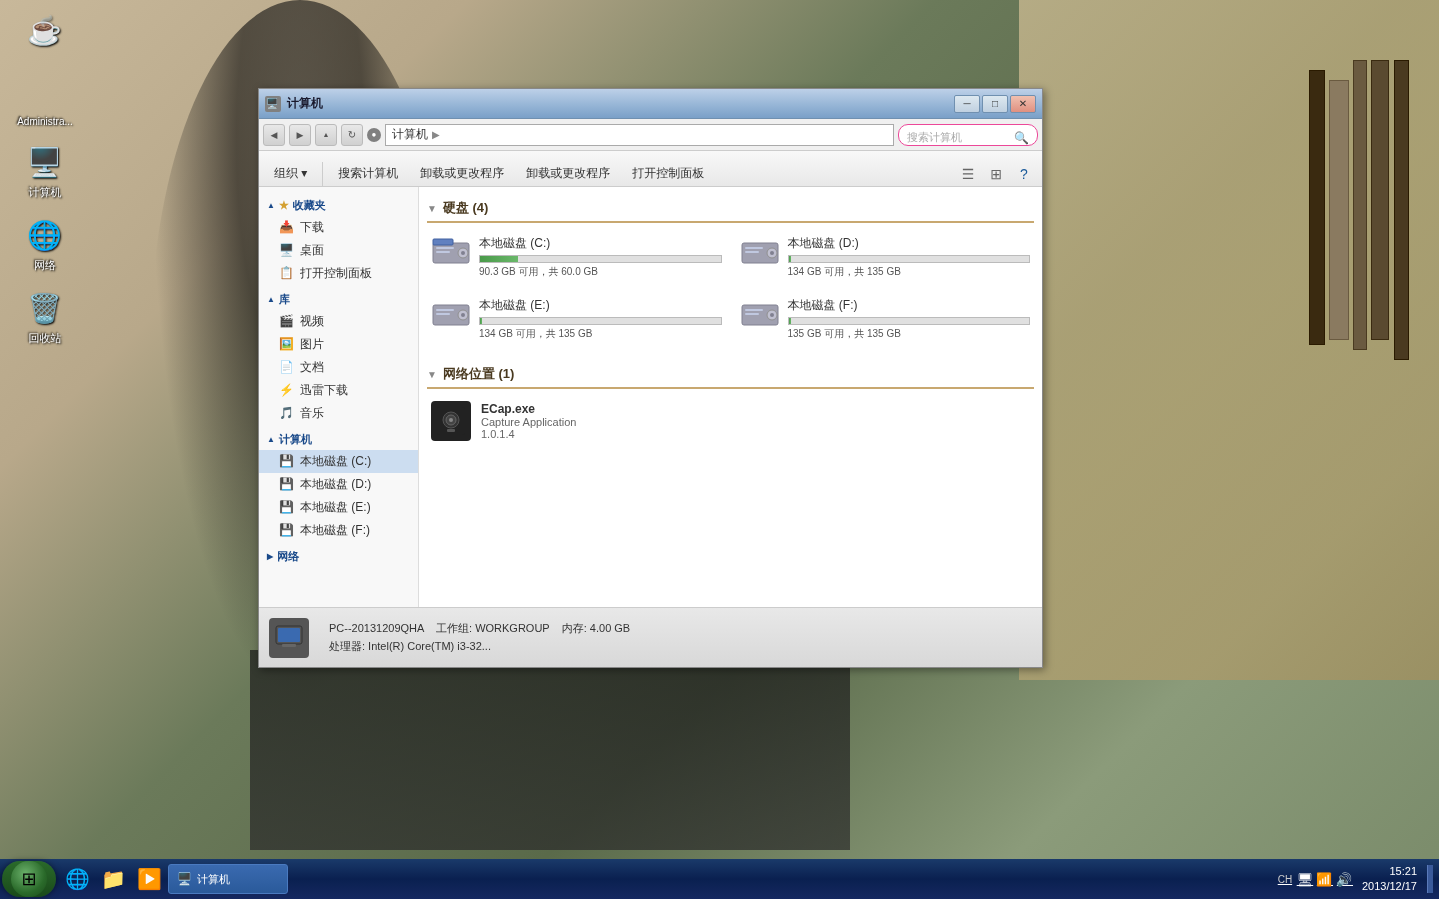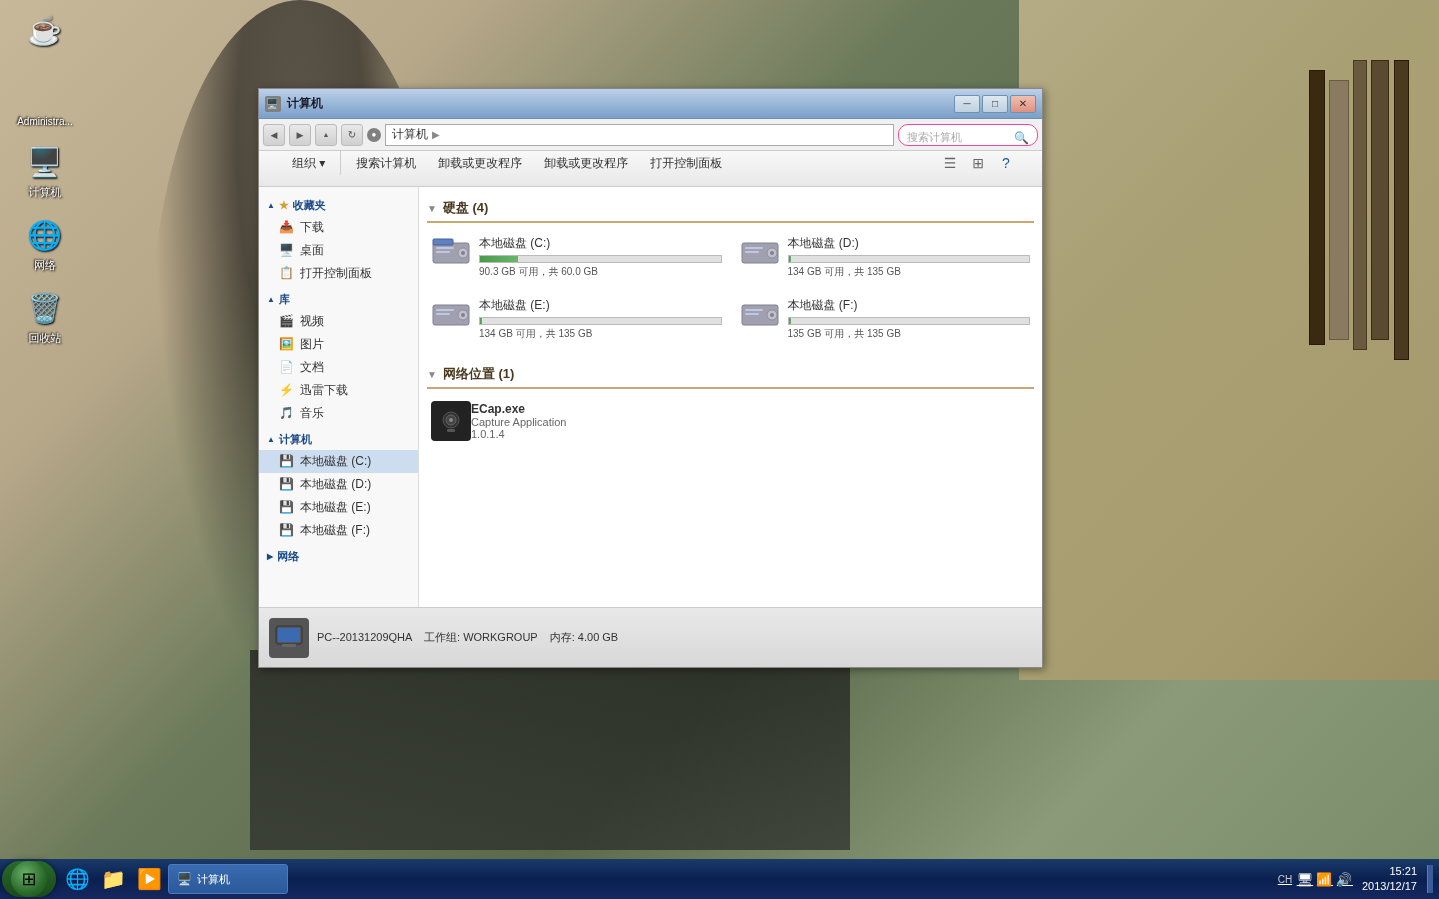--- a/index.html
+++ b/index.html
@@ -201,22 +201,22 @@
       font-size: 12px;
       color: #333;
       border-radius: 2px;
     }
 
     
     .toolbar {
       height: 36px;
       background: linear-gradient(to bottom, #f8f8f8, #e8e8e8);
       display: flex;
-      align-items: flex-start;
-      padding: 0 24px;
+      align-items: flex-end;
+      padding: 0 6px;
       border-bottom: 1px solid #ccc;
       gap: 4px;
     }
 
     .toolbar-btn {
       padding: 3px 8px;
       background: transparent;
       border: 1px solid transparent;
       cursor: pointer;
       font-size: 12px;
@@ -385,20 +385,21 @@
 
     .drive-stats {
       font-size: 10px;
       color: #555;
     }
 
     
     .network-item {
       display: flex;
       align-items: center;
+      gap: 10px;
       padding: 4px;
       cursor: pointer;
       border-radius: 3px;
     }
 
     .network-icon {
       width: 40px;
       height: 40px;
       flex-shrink: 0;
       background: #222;
@@ -421,21 +422,21 @@
     }
 
     
     .status-bar {
       height: 60px;
       background: linear-gradient(to bottom, #e8e8e8, #d8d8d8);
       border-top: 1px solid #ccc;
       display: flex;
       align-items: center;
       padding: 4px 10px;
-      gap: 8px;
+      gap: 20px;
     }
 
     .status-pc-icon {
       width: 40px;
       height: 40px;
       background: #555;
       border-radius: 4px;
       display: flex;
       align-items: center;
       justify-content: center;
@@ -819,20 +820,21 @@
         </svg>
       </div>
       <div class="status-info">
         <div>
           <span>PC--20131209QHA</span>
           &nbsp;&nbsp;
           <span>工作组: WORKGROUP</span>
           &nbsp;&nbsp;
           <span>内存: 4.00 GB</span>
         </div>
+        <div>处理器: Intel(R) Core(TM) i3-32...</div>
       </div>
     </div>
   </div>
 
   <div class="taskbar">
     <button class="start-btn">
       <div class="start-orb">⊞</div>
     </button>
 
     <div style="width:36px;height:32px;display:flex;align-items:center;justify-content:center;cursor:pointer;border-radius:3px;">

